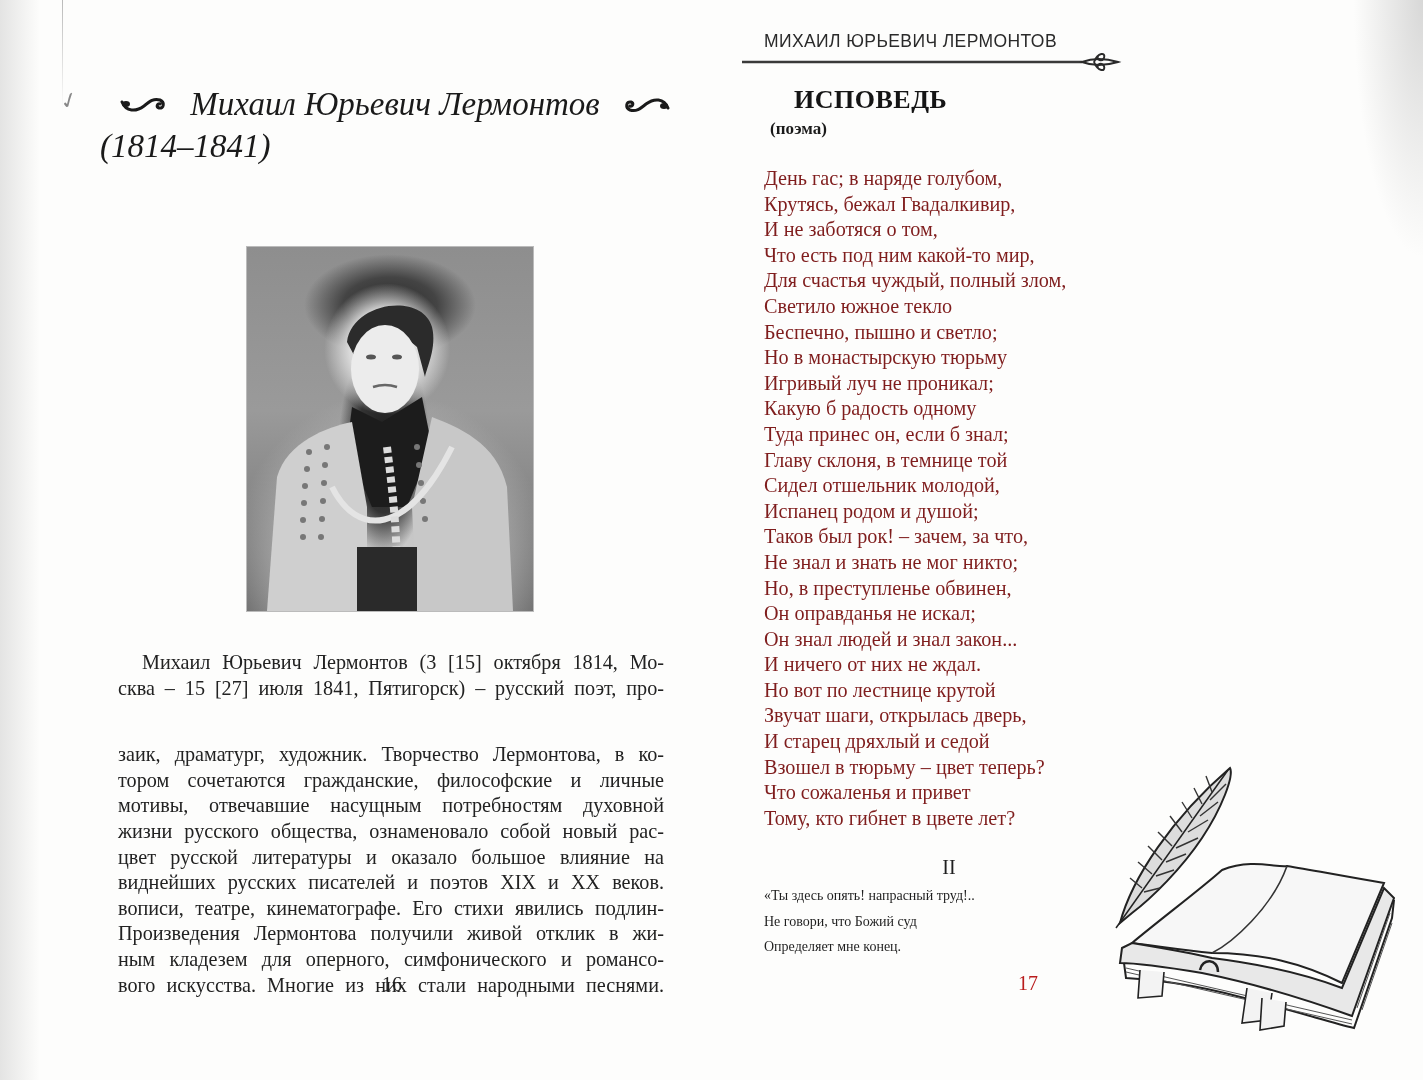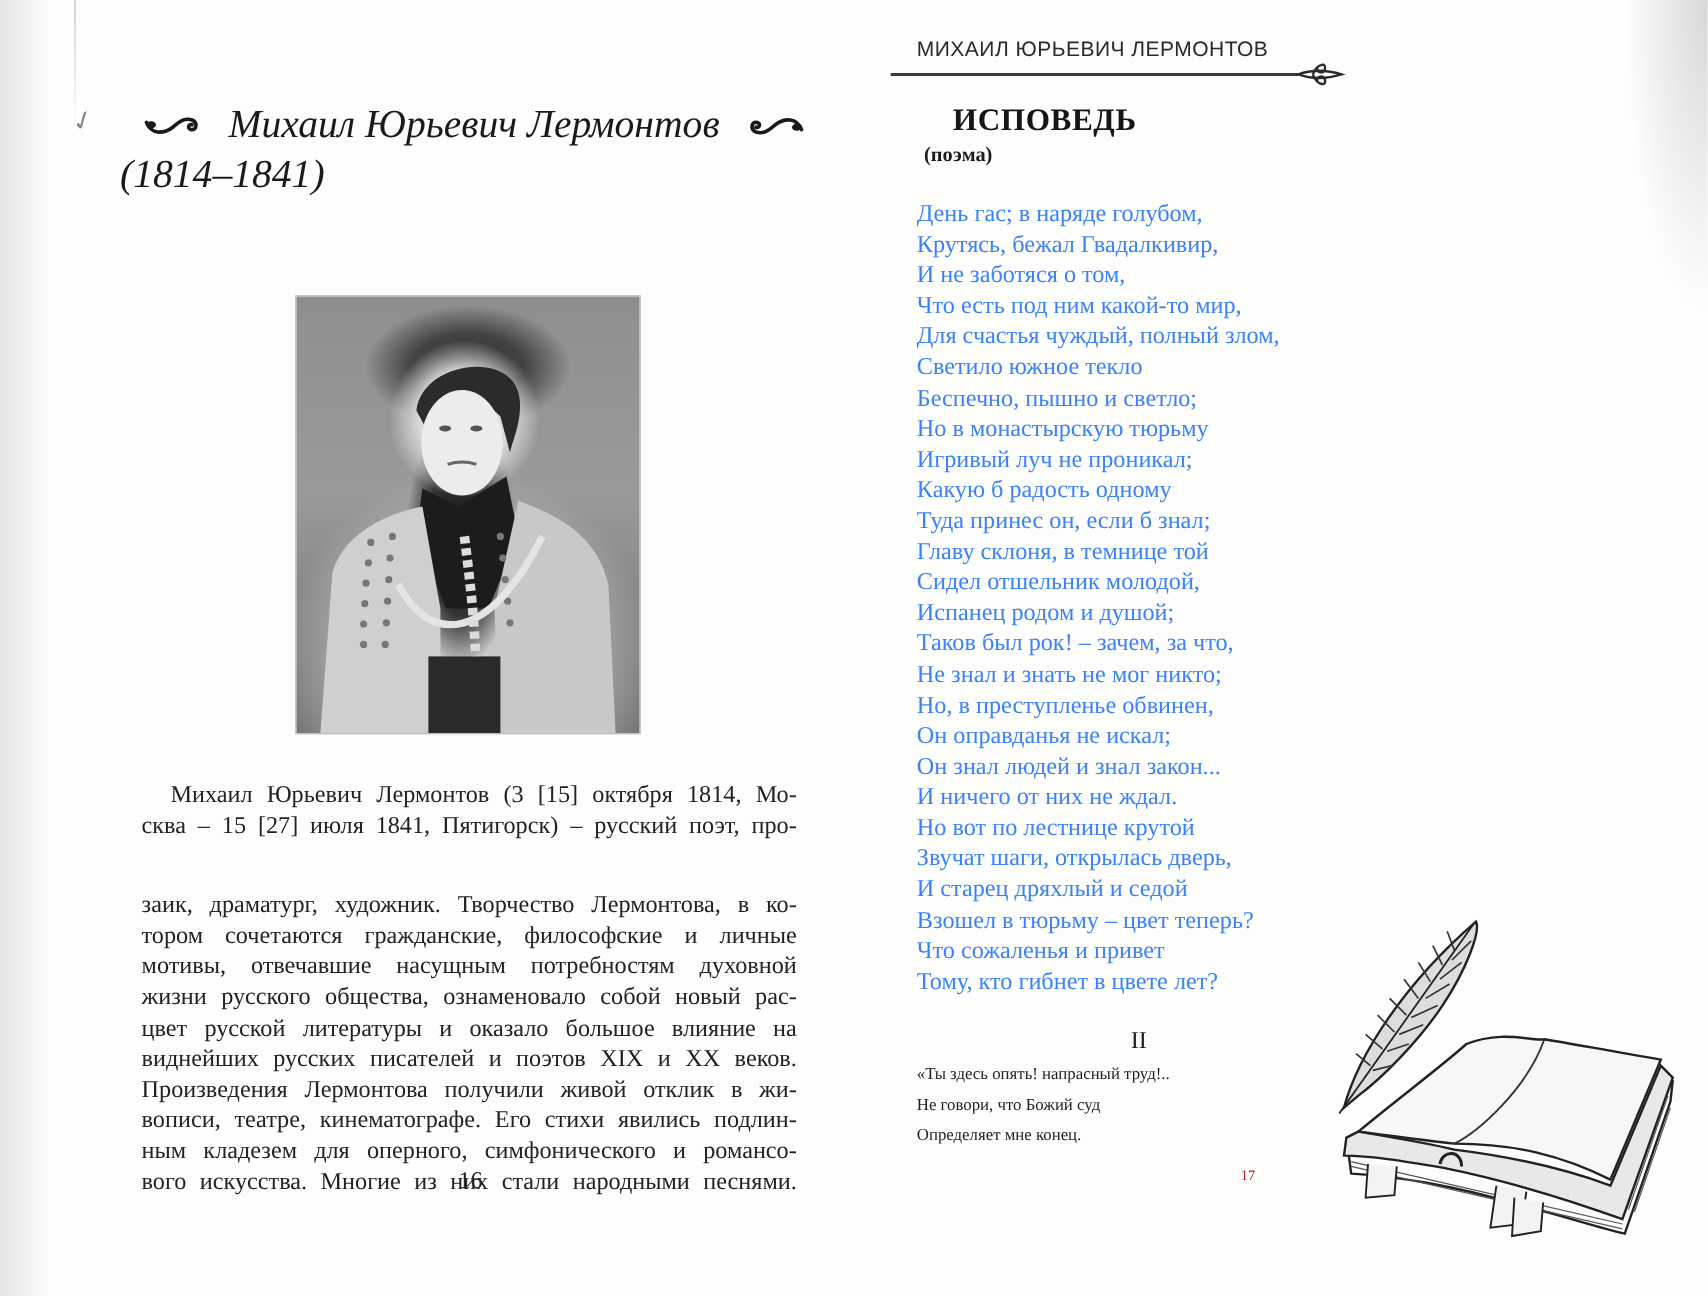--- a/index.html
+++ b/index.html
@@ -152,21 +152,21 @@
       font-weight: bold;
       font-size: 17px;
       color: #1a1a1a;
     }
     .poem {
       position: absolute;
       left: 52px; top: 166px;
       width: 400px;
       font-size: 20.2px;
       line-height: 25.6px;
-      color: #3b82f6;
+      color: #7f1d1d;
     }
     .poem .line {
       white-space: nowrap;
     }
     .section-num {
       position: absolute;
       left: 52px; top: 856px;
       width: 370px;
       text-align: center;
       font-size: 20.2px;
@@ -178,22 +178,21 @@
       width: 420px;
       font-size: 14px;
       line-height: 25.6px;
       color: #1f1f1f;
     }
     .poem2 .line { white-space: nowrap; }
     .page-number-right {
       position: absolute;
       left: 306px; top: 972px;
       width: 44px;
-      text-align: center;
-      font-size: 12px;
+      font-size: 20px;
       color: #b91c1c;
     }
     .illustration {
       position: absolute;
       left: 390px; top: 758px;
       width: 300px;
       height: 280px;
     }
   </style>
 </head>
@@ -263,22 +262,22 @@
 
     <div class="bio-text">
       <div style="text-indent:24px;text-align-last:justify;">Михаил Юрьевич Лермонтов (3 [15] октября 1814, Мо-</div>
       <div style="text-align-last:justify;">сква – 15 [27] июля 1841, Пятигорск) – русский поэт, про-</div>
       <div style="text-align-last:justify;margin-top:41px;">заик, драматург, художник. Творчество Лермонтова, в ко-</div>
       <div style="text-align-last:justify;">тором сочетаются гражданские, философские и личные</div>
       <div style="text-align-last:justify;">мотивы, отвечавшие насущным потребностям духовной</div>
       <div style="text-align-last:justify;">жизни русского общества, ознаменовало собой новый рас-</div>
       <div style="text-align-last:justify;">цвет русской литературы и оказало большое влияние на</div>
       <div style="text-align-last:justify;">виднейших русских писателей и поэтов XIX и XX веков.</div>
+      <div style="text-align-last:justify;">вописи, театре, кинематографе. Его стихи явились подлин-</div>
       <div style="text-align-last:justify;">Произведения Лермонтова получили живой отклик в жи-</div>
-      <div style="text-align-last:justify;">вописи, театре, кинематографе. Его стихи явились подлин-</div>
       <div style="text-align-last:justify;">ным кладезем для оперного, симфонического и романсо-</div>
       <div style="text-align-last:justify;">вого искусства. Многие из них стали народными песнями.</div>
     </div>
 
     <div class="page-number-left">16</div>
   </section>
 
   <section class="page-right">
     <div class="running-head">МИХАИЛ ЮРЬЕВИЧ ЛЕРМОНТОВ</div>
     <svg class="head-rule" viewBox="0 0 380 40">

